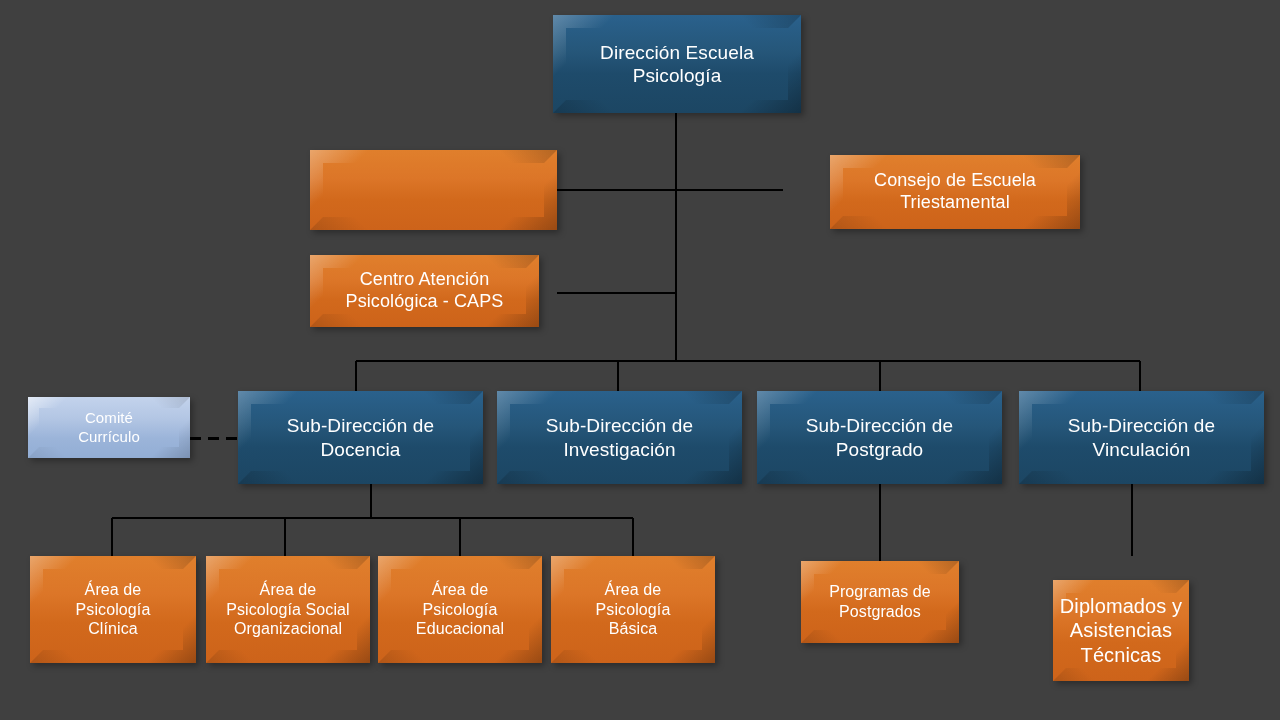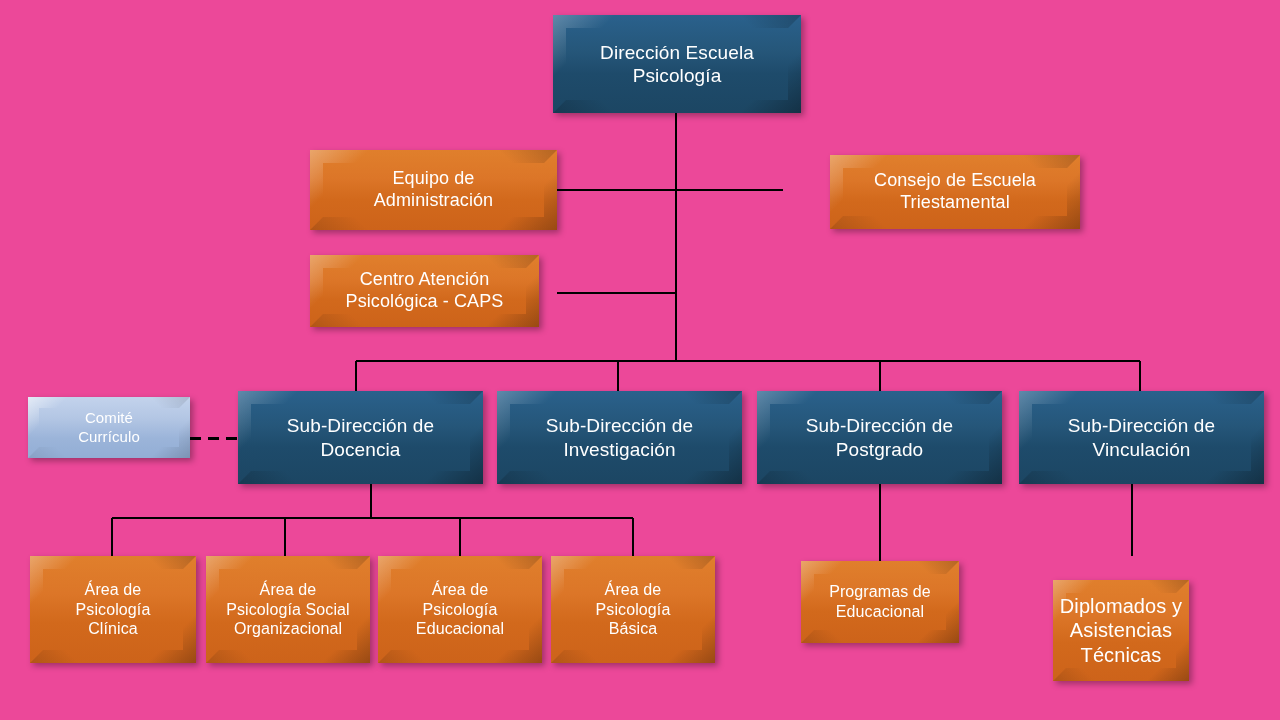--- a/index.html
+++ b/index.html
@@ -10,21 +10,21 @@
   body {
     width: 1280px;
     height: 720px;
     font-family: "Liberation Sans", sans-serif;
     overflow: hidden;
   }
   #canvas {
     position: relative;
     width: 1280px;
     height: 720px;
-    background: #ec4899;
+    background: #404040;
   }
 
   
   #connectors {
     position: absolute;
     left: 0;
     top: 0;
     width: 1280px;
     height: 720px;
     pointer-events: none;
@@ -151,22 +151,20 @@
   </svg>
 
   <div class="node blue" style="left:553px; top:15px; width:248px; height:98px; font-size:19px;">
     <span class="face"></span><span class="bevel-tl"></span><span class="bevel-br"></span>
     <span class="label">Dirección Escuela
 Psicología</span>
   </div>
 
   <div class="node orange" style="left:310px; top:150px; width:247px; height:80px; font-size:18px;">
     <span class="face"></span><span class="bevel-tl"></span><span class="bevel-br"></span>
-    <span class="label">Equipo de
-Administración</span>
   </div>
 
   <div class="node orange" style="left:783px; top:155px; width:250px; height:74px; font-size:18px;margin-left:47px;">
     <span class="face"></span><span class="bevel-tl"></span><span class="bevel-br"></span>
     <span class="label">Consejo de Escuela
 Triestamental</span>
   </div>
 
   <div class="node orange" style="left:310px; top:255px; width:229px; height:72px; font-size:18px;">
     <span class="face"></span><span class="bevel-tl"></span><span class="bevel-br"></span>
@@ -228,21 +226,21 @@
   <div class="node orange" style="left:551px; top:556px; width:164px; height:107px; font-size:16px;">
     <span class="face"></span><span class="bevel-tl"></span><span class="bevel-br"></span>
     <span class="label">Área de
 Psicología
 Básica</span>
   </div>
 
   <div class="node orange" style="left:801px; top:561px; width:158px; height:82px; font-size:16px;">
     <span class="face"></span><span class="bevel-tl"></span><span class="bevel-br"></span>
     <span class="label">Programas de
-Educacional</span>
+Postgrados</span>
   </div>
 
   <div class="node orange" style="left:1053px; top:580px; width:136px; height:101px; font-size:20px;">
     <span class="face"></span><span class="bevel-tl"></span><span class="bevel-br"></span>
     <span class="label">Diplomados y
 Asistencias
 Técnicas</span>
   </div>
 
 </div>

